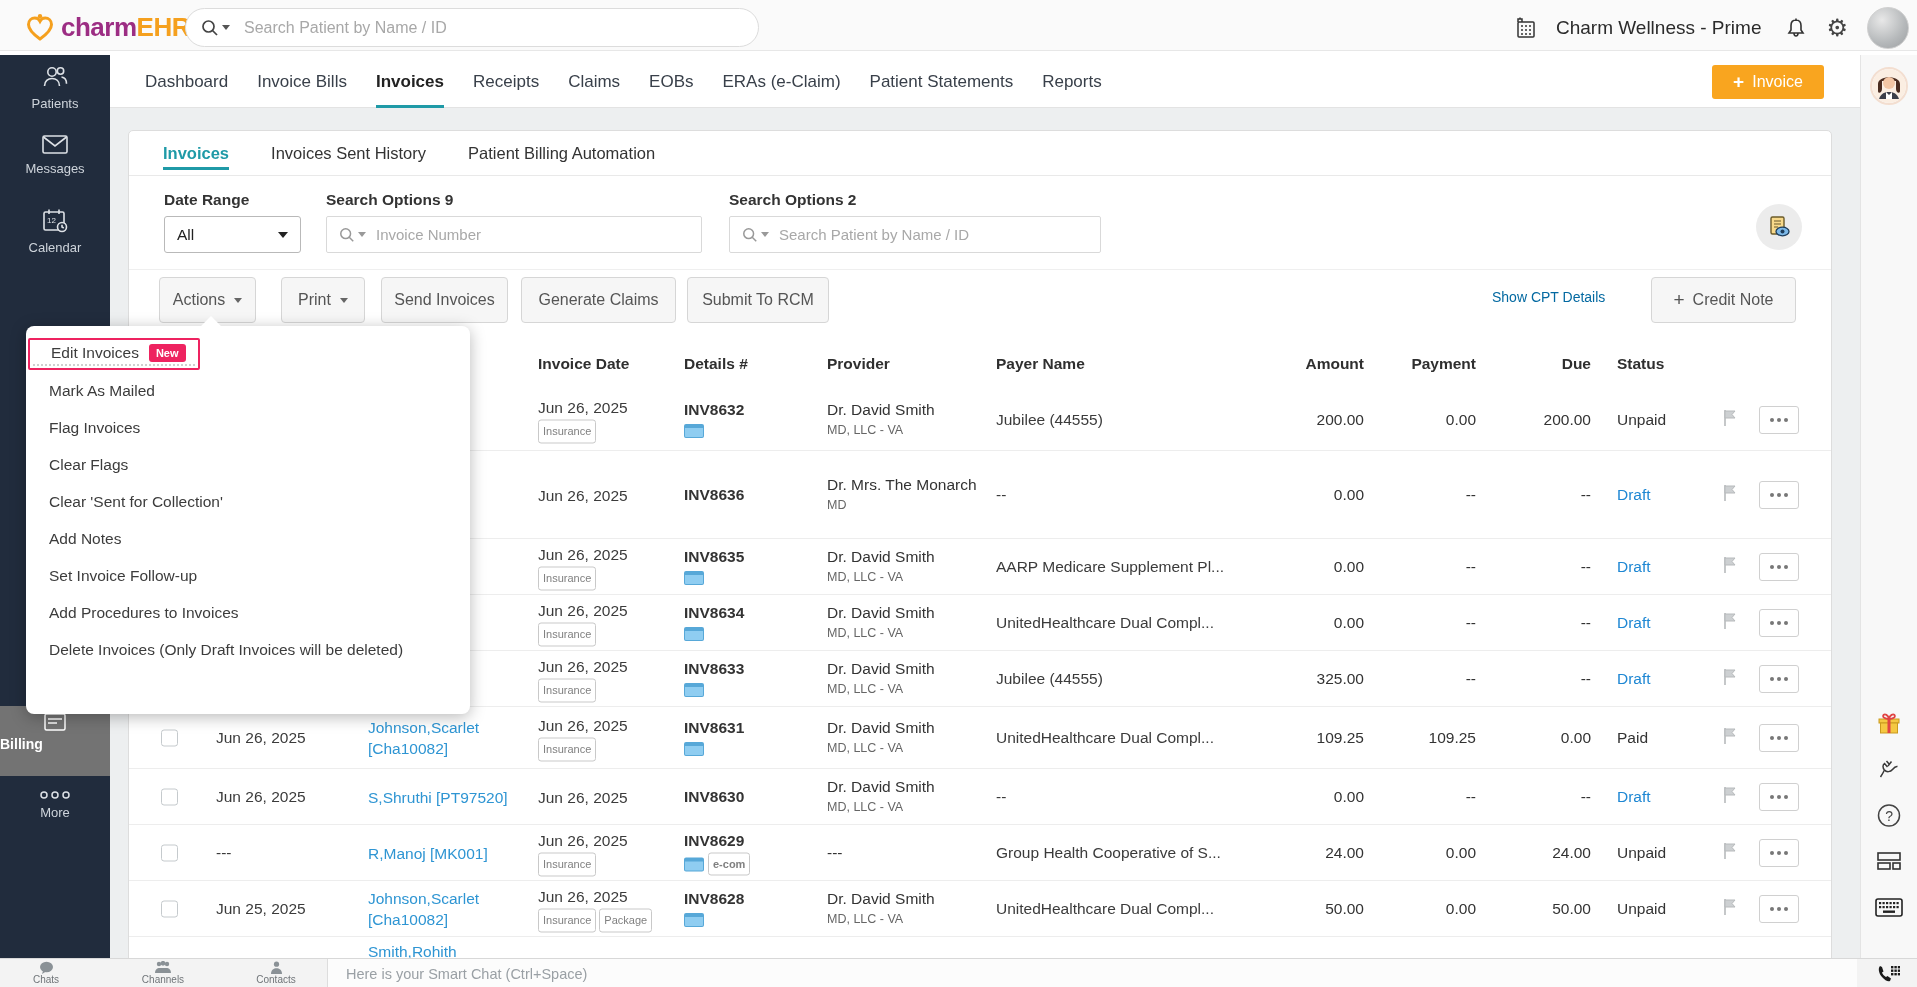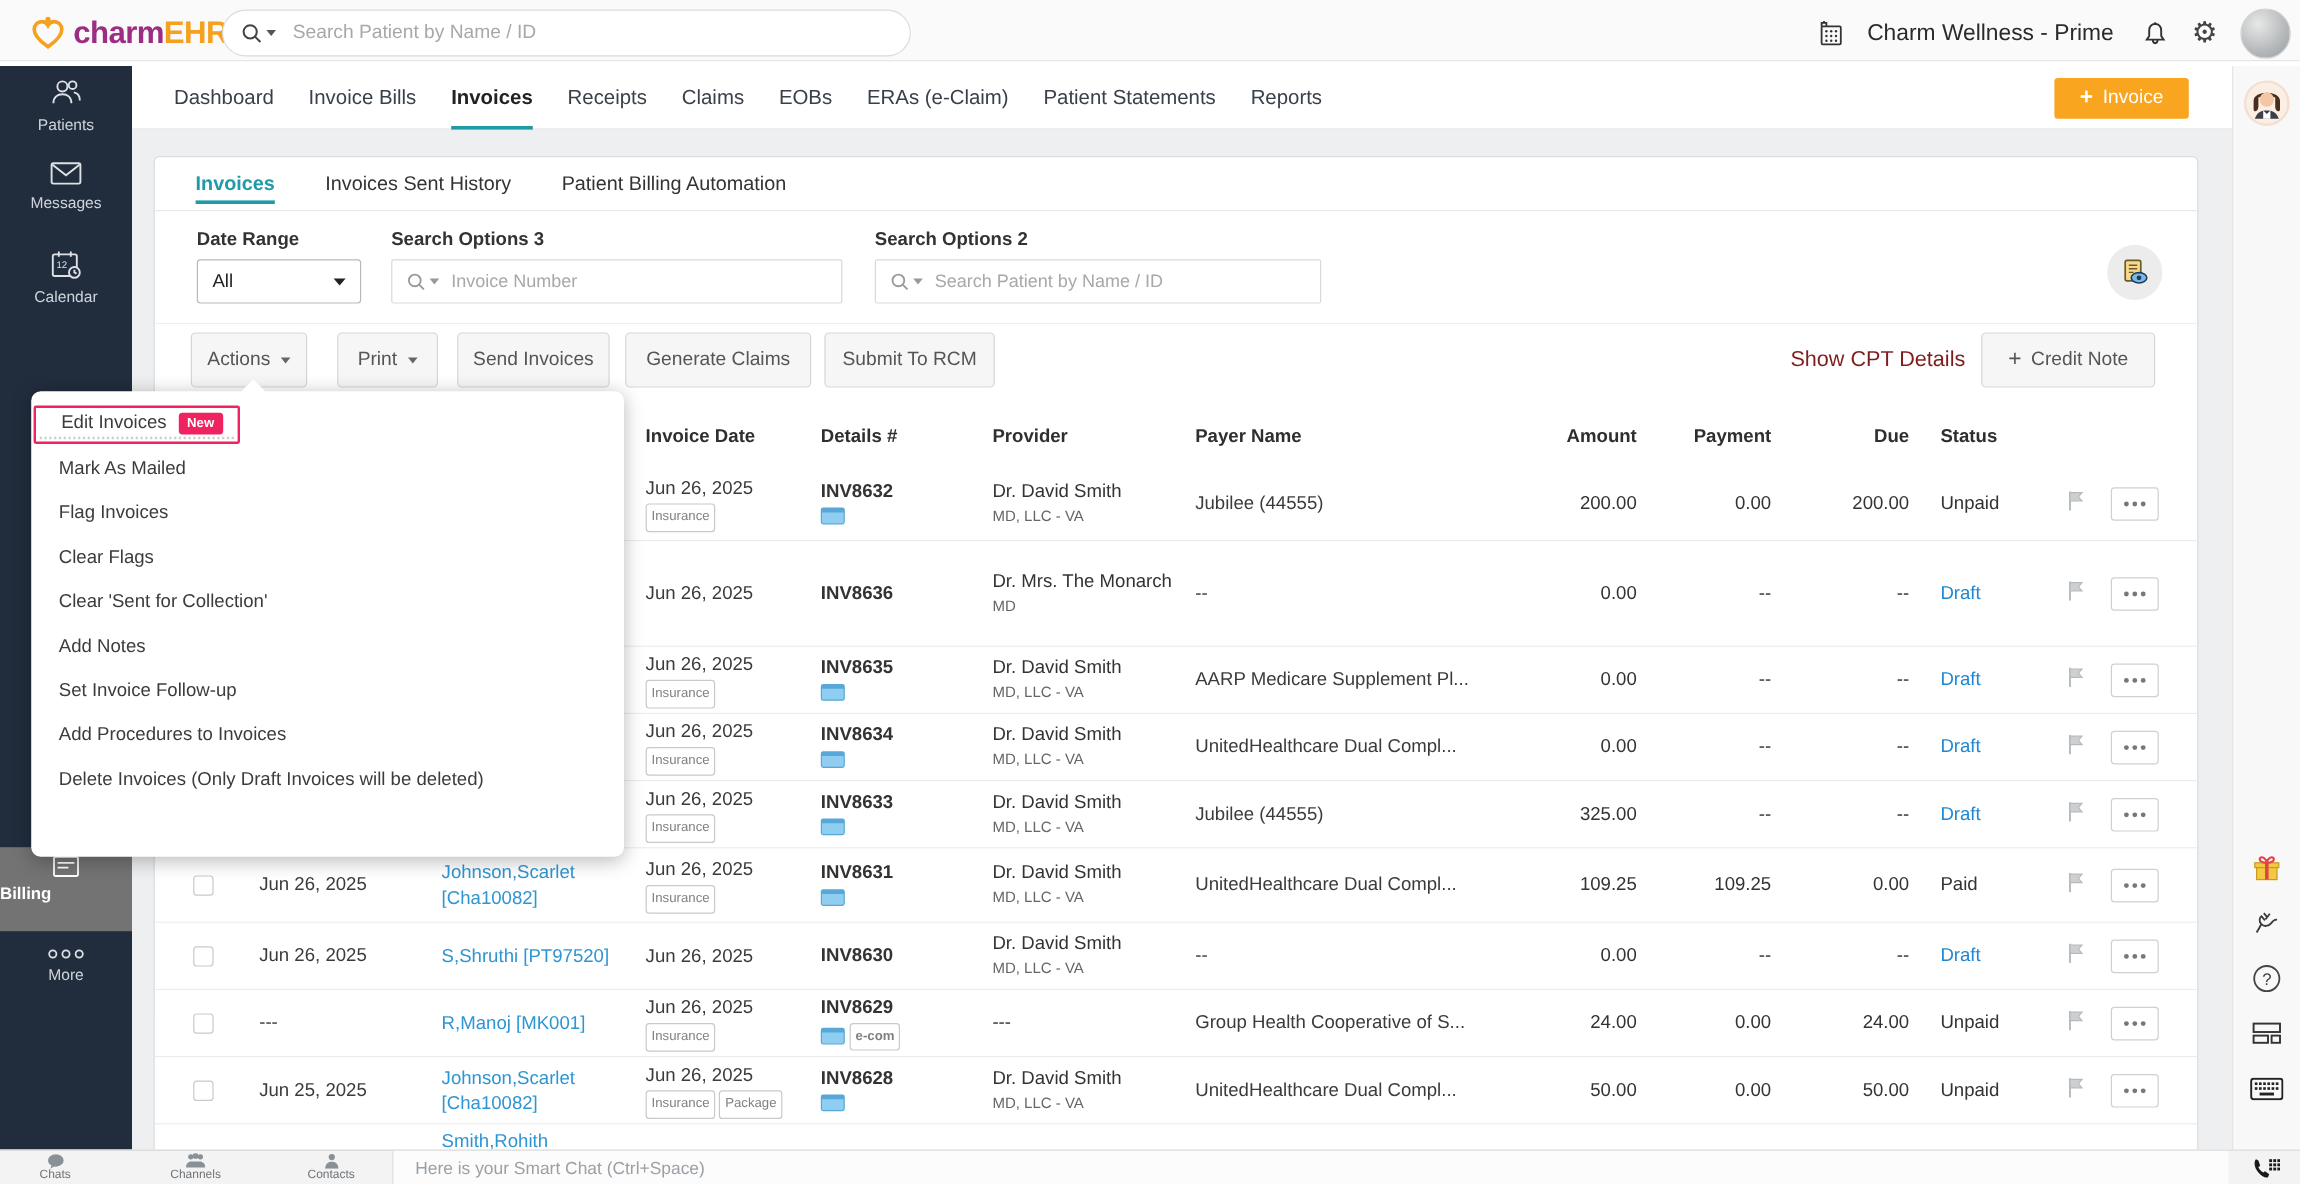--- a/index.html
+++ b/index.html
@@ -87,21 +87,21 @@
   #view-notes-btn { position:absolute; left:1627px; top:28px; width:46px; height:46px;
     border-radius:50%; background:#ececec; display:flex; align-items:center;
     justify-content:center; cursor:pointer; }
 
   
   #tbar { position:absolute; left:0; top:146px; width:100%; height:46px; }
   .btn { position:absolute; top:0; height:46px; background:#f6f6f6; border:1px solid #d6d6d6;
     border-radius:4px; font-size:16px; color:#555; display:flex; align-items:center;
     justify-content:center; cursor:pointer; font-family:"Liberation Sans",sans-serif; white-space:nowrap; }
   .btn .caret-s { border-top-color:#666; margin-left:9px; }
-  #cpt-link { position:absolute; left:1363px; top:12px; font-size:18px; color:#7f1d1d;
+  #cpt-link { position:absolute; left:1363px; top:12px; font-size:14px; color:#0369a1;
     cursor:pointer; white-space:nowrap; }
   #credit-note-btn { left:1522px; width:145px; }
   #credit-note-btn .plus { font-size:19px; margin-right:8px; color:#555; }
 
   
   #thead { position:absolute; left:0; top:210px; width:100%; height:48px; }
   .th { position:absolute; top:14px; font-size:15.5px; font-weight:bold; color:#2f2f2f; }
   .th.r { text-align:right; }
   #rows { position:absolute; left:0; top:258px; width:100%; bottom:0; overflow:hidden; }
   .row { position:relative; width:100%; border-bottom:1px solid #ededed; }
@@ -150,21 +150,21 @@
   .st-item svg { display:block; margin:2px auto 0; }
   #st-divider { position:absolute; left:327px; top:0; width:1px; height:29px; background:#ddd; }
   #smart-chat { position:absolute; left:328px; top:0; width:1529px; height:29px; background:#fcfcfc; }
   #smart-chat input { width:100%; height:100%; border:none; outline:none; background:transparent;
     padding-left:18px; font-size:14.5px; color:#555; font-family:"Liberation Sans",sans-serif; }
   #smart-chat input::placeholder { color:#9aa0a5; }
   #st-phone { position:absolute; left:1858px; top:0; width:59px; height:29px;
     display:flex; align-items:center; justify-content:center; background:#f3f3f3; cursor:pointer; }
 
   
-  #ctx-menu { position:absolute; left:26px; top:326px; width:494px; height:388px;
+  #ctx-menu { position:absolute; left:26px; top:326px; width:444px; height:388px;
     background:#fff; border-radius:8px; box-shadow:0 3px 16px rgba(0,0,0,0.28); z-index:50;
     padding-top:9px; }
   #ctx-menu::before { content:""; position:absolute; left:178px; top:-7px; width:14px;
     height:14px; background:#fff; transform:rotate(45deg); }
   .mi { height:37px; display:flex; align-items:center; padding-left:23px; font-size:15.5px;
     color:#3c3c3c; cursor:pointer; white-space:nowrap; }
   .mi-inner { display:inline-flex; align-items:center; }
   .mi-inner.boxed { border:2px solid #ee2360; border-radius:2px; padding:4px 12px 6px 21px;
     margin-left:-21px; position:relative; }
   .mi-inner.boxed::after { content:""; position:absolute; left:3px; right:3px; bottom:2px;
@@ -313,21 +313,21 @@
           <div class="subtab">Patient Billing Automation</div>
 
       </div>
 
       <div id="filters">
         <div class="f-label" style="left:35px">Date Range</div>
         <div class="select-box">
           <span>All</span>
           <span class="sel-caret"></span>
         </div>
-        <div class="f-label" style="left:197px">Search Options 3</div>
+        <div class="f-label" style="left:197px">Search Options 9</div>
         <div class="f-input" style="left:197px;width:376px">
           <span class="sicon">
             <svg width="16" height="16" viewBox="0 0 18 18">
                 <circle cx="7.5" cy="7.5" r="5.5" fill="none" stroke="#999" stroke-width="1.7"></circle>
                 <line x1="11.5" y1="11.5" x2="16" y2="16" stroke="#999" stroke-width="1.7"></line>
               </svg>
             <span class="caret-s" style="border-top-color:#999"></span>
           </span>
           <input type="text" placeholder="Invoice Number" style="">
         </div>

